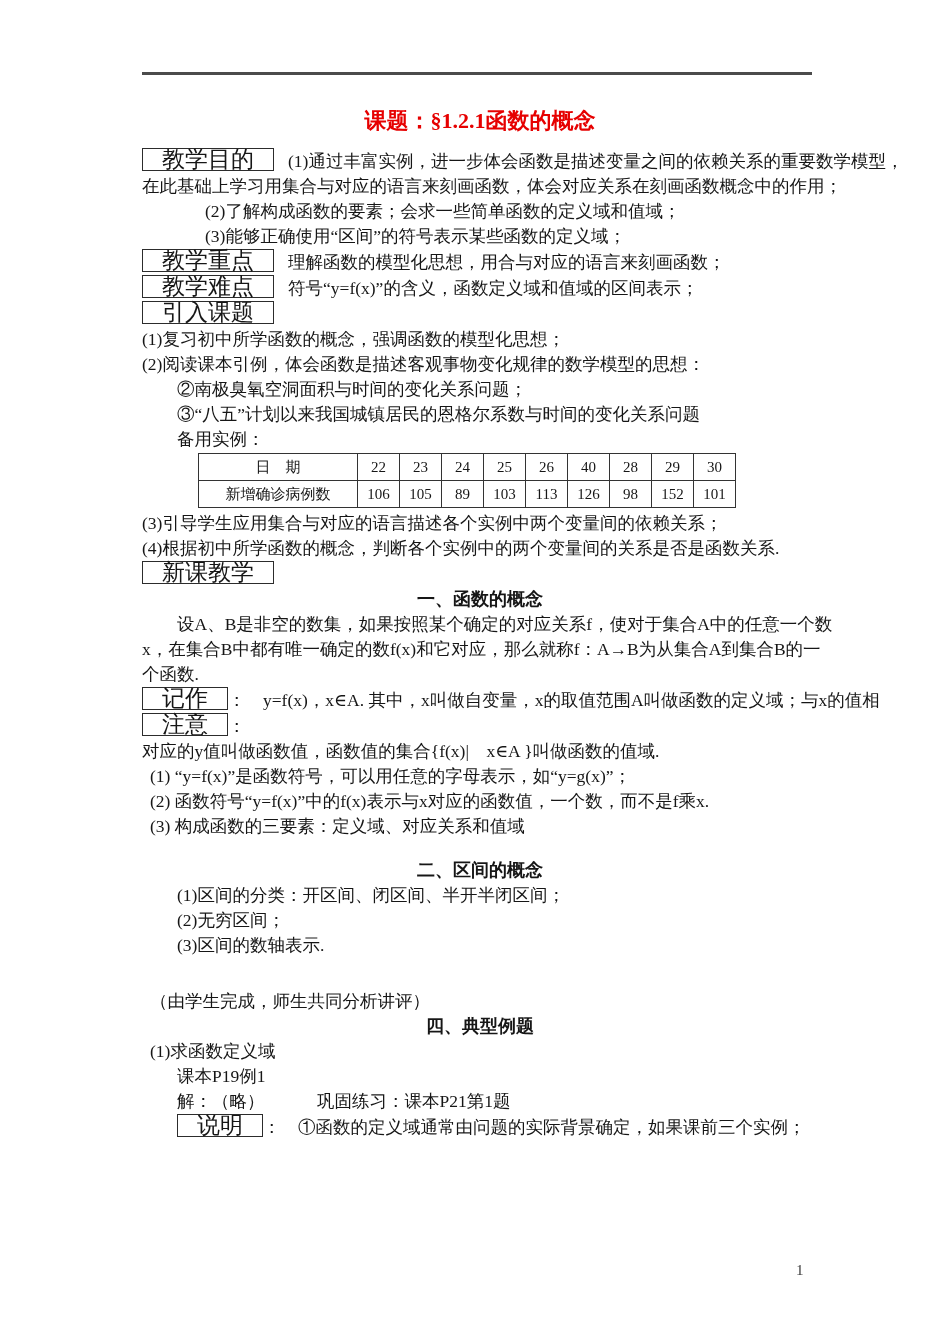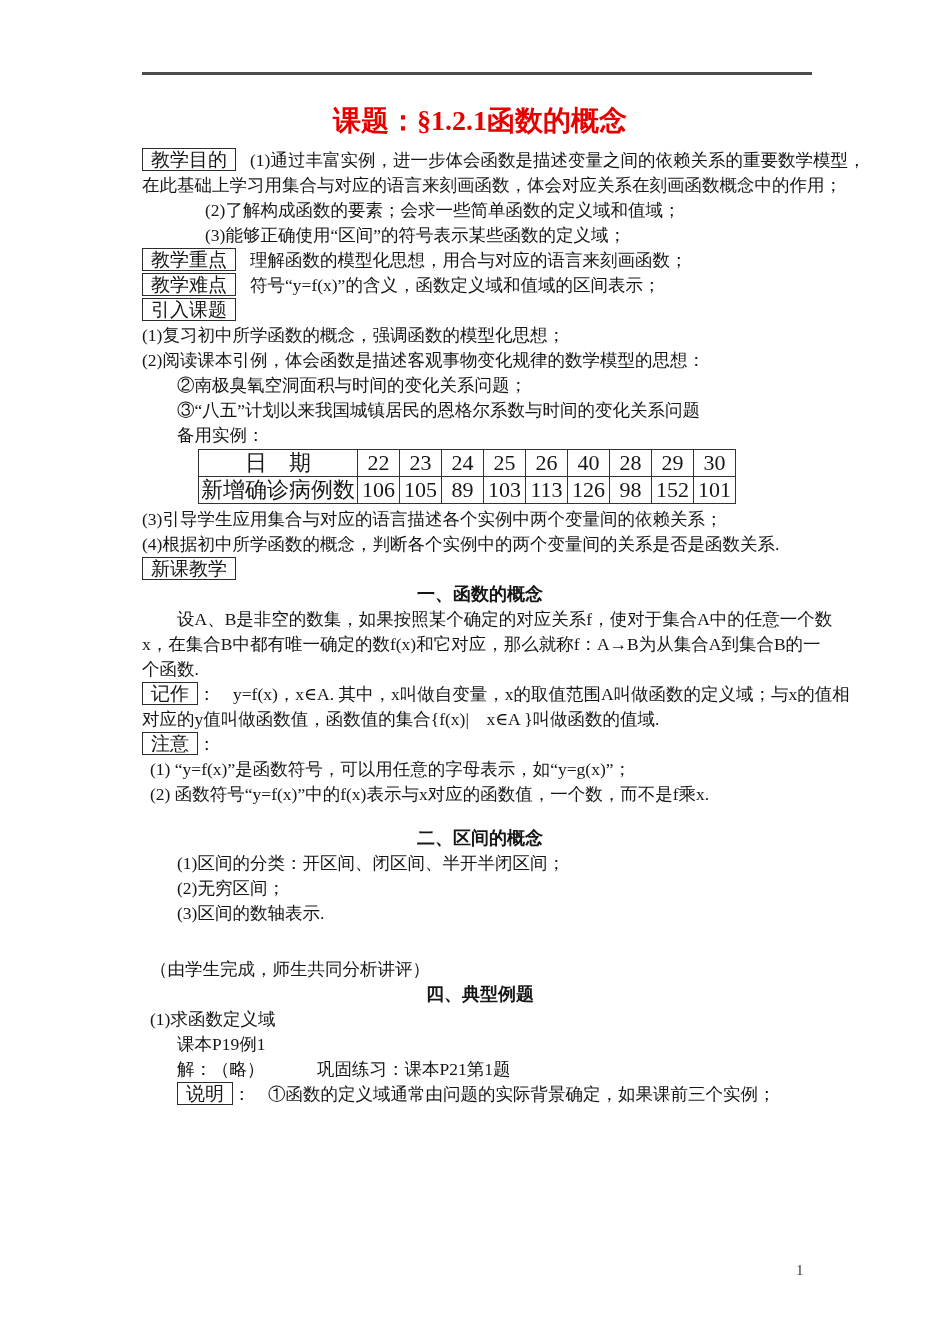--- a/index.html
+++ b/index.html
@@ -19,53 +19,53 @@
     background: #4b4b4b;
   }
   .content {
     position: absolute;
     left: 142px; top: 106px;
     width: 676px;
   }
   .doc-title {
     margin: 0 0 12px 0;
     text-align: center;
-    font-size: 28px;
+    font-size: 22px;
     line-height: 30px;
     font-weight: bold;
   }
   .l {
     font-size: 17.5px;
     line-height: 25px;
     min-height: 25px;
     white-space: nowrap;
   }
   .b  { font-weight: bold; font-size: 18px; text-align: center; }
   .i1 { padding-left: 35px; }
   .i2 { padding-left: 63px; }
   .it { padding-left: 8px; }
   .lbl {
     display: inline-block;
     border: 1px solid #2c2c2c;
-    padding: 0 8px;
+    padding: 0 19px;
     line-height: 21px;
-    font-size: 19px;
+    font-size: 23px;
   }
   .gap { margin-right: 14px; }
   .sp1 { height: 19px; }
   .sp2 { height: 31px; }
   table.stats {
     border-collapse: collapse;
     margin: 1px 0 3px 56px;
     table-layout: fixed;
   }
   table.stats td {
     border: 1px solid #333333;
     text-align: center;
-    font-size: 22px;
+    font-size: 15px;
     height: 26px;
     line-height: 26px;
     padding: 0;
     overflow: hidden;
   }
   td.c0 { width: 158px; }
   td.cn { width: 41px; margin-left: 16px; }
   .page-number {
     position: absolute;
     left: 796px; top: 1262px;
@@ -130,25 +130,26 @@
     <div class="l"><span>(4)根据初中所学函数的概念，判断各个实例中的两个变量间的关系是否是函数关系.</span></div>
 
     <div class="l"><span class="lbl">新课教学</span></div>
 
     <div class="l b"><span>一、函数的概念</span></div>
     <div class="l i1"><span>设A、B是非空的数集，如果按照某个确定的对应关系f，使对于集合A中的任意一个数</span></div>
     <div class="l"><span>x，在集合B中都有唯一确定的数f(x)和它对应，那么就称f：A→B为从集合A到集合B的一</span></div>
     <div class="l"><span>个函数.</span></div>
 
     <div class="l"><span class="lbl">记作</span><span>：　y=f(x)，x∈A. 其中，x叫做自变量，x的取值范围A叫做函数的定义域；与x的值相</span></div>
+    <div class="l"><span class="lbl">注意</span><span>：</span></div>
+
     <div class="l"><span>对应的y值叫做函数值，函数值的集合{f(x)|　x∈A }叫做函数的值域.</span></div>
-
-    <div class="l"><span class="lbl">注意</span><span>：</span></div>
     <div class="l it"><span>(1) “y=f(x)”是函数符号，可以用任意的字母表示，如“y=g(x)”；</span></div>
     <div class="l it"><span>(2) 函数符号“y=f(x)”中的f(x)表示与x对应的函数值，一个数，而不是f乘x.</span></div>
+    <div class="l it"><span>(3) 构成函数的三要素：定义域、对应关系和值域</span></div>
 
     <div class="sp1"></div>
 
     <div class="l b"><span>二、区间的概念</span></div>
     <div class="l i1"><span>(1)区间的分类：开区间、闭区间、半开半闭区间；</span></div>
     <div class="l i1"><span>(2)无穷区间；</span></div>
     <div class="l i1"><span>(3)区间的数轴表示.</span></div>
 
     <div class="sp2"></div>
 

